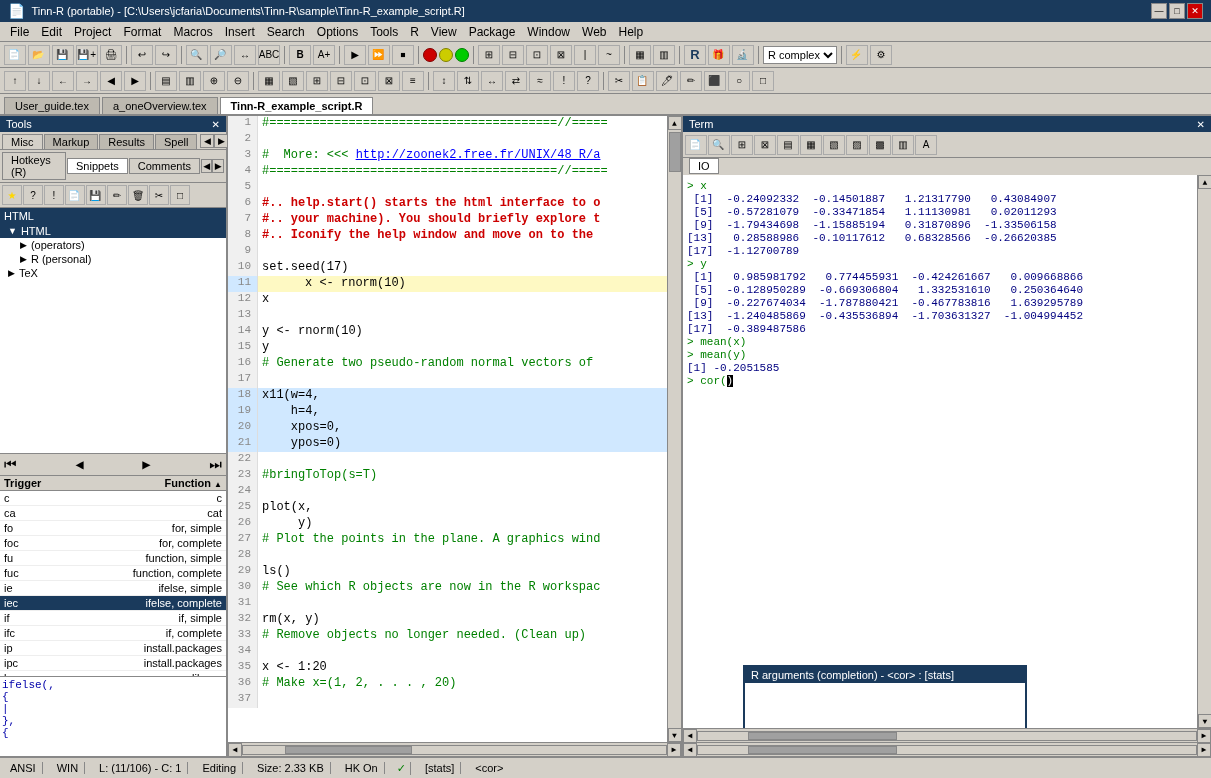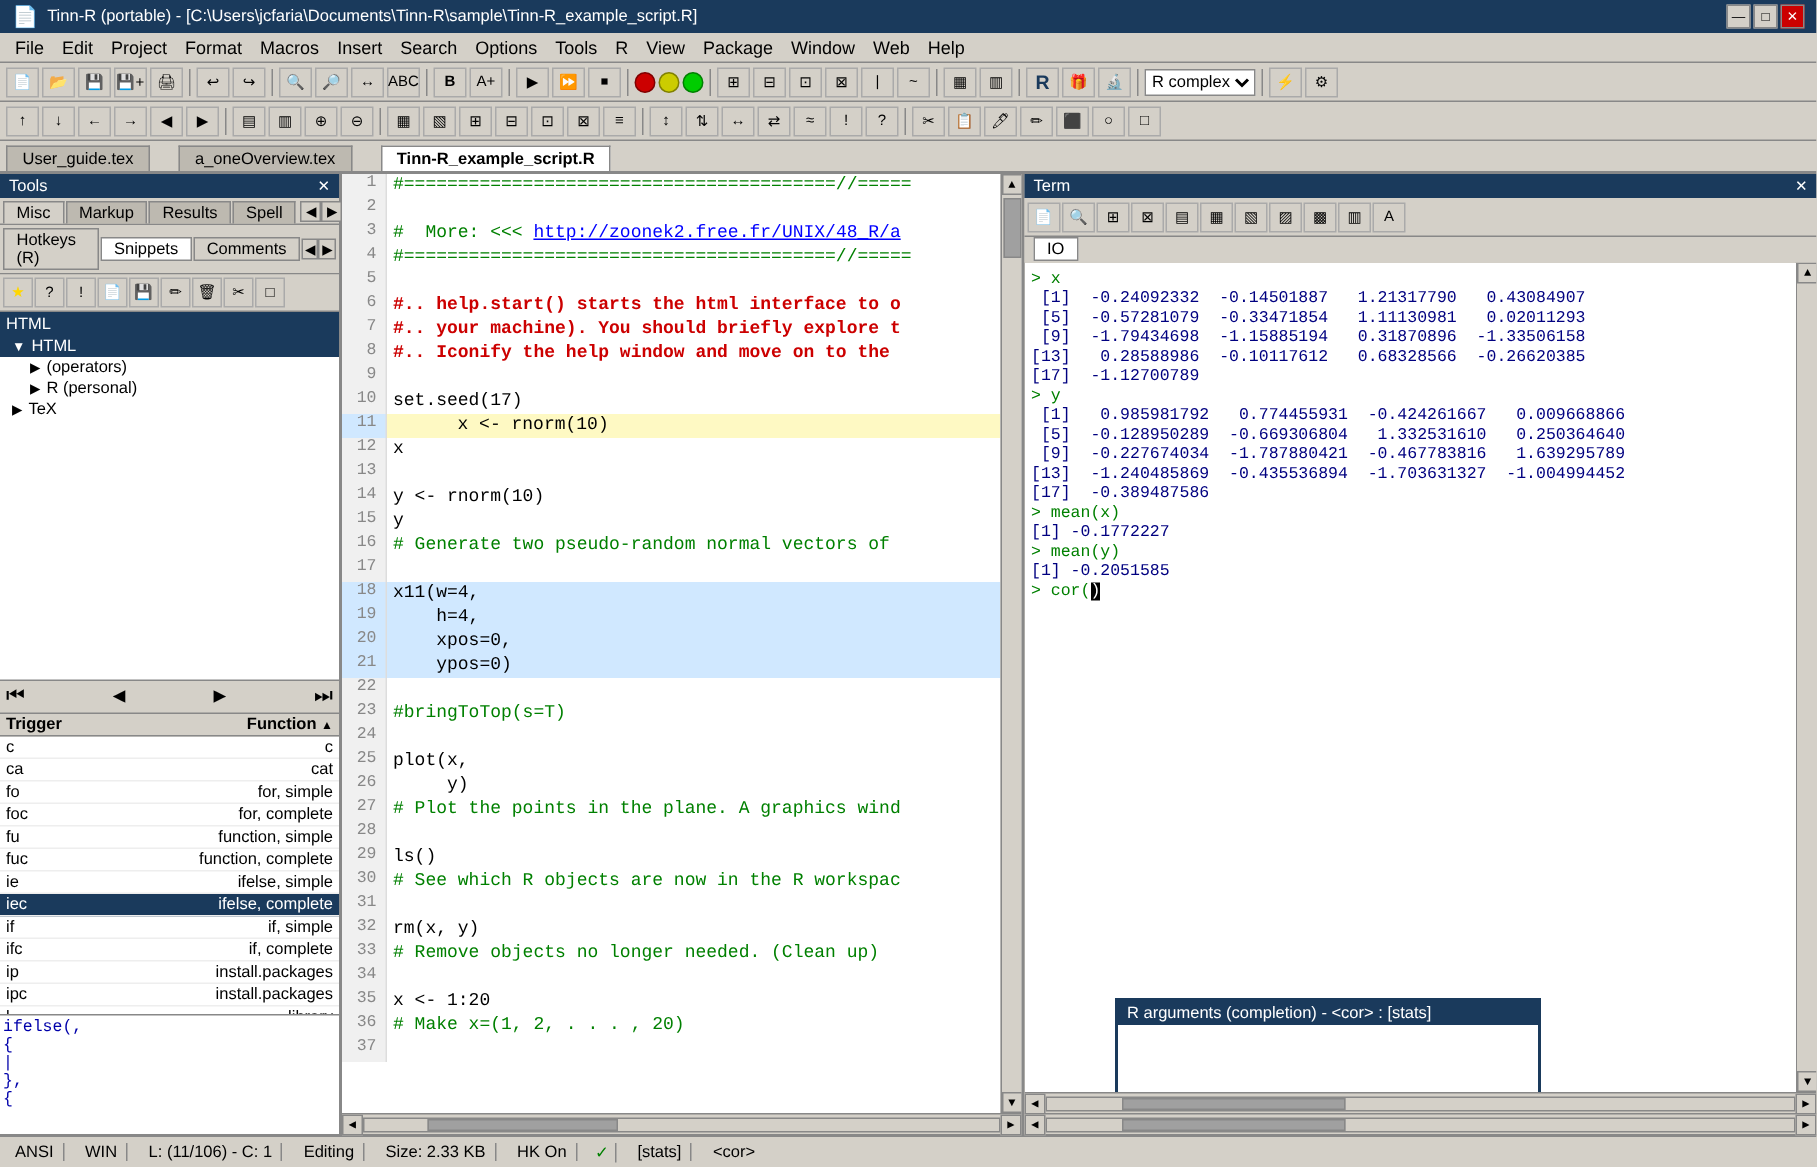--- a/index.html
+++ b/index.html
@@ -16,21 +16,21 @@
     
     
     #toolbar1 { background: #d4d0c8; height: 26px; display: flex; align-items: center; padding: 2px 4px; border-bottom: 1px solid #888; gap: 2px; }
     #toolbar2 { background: #d4d0c8; height: 26px; display: flex; align-items: center; padding: 2px 4px; border-bottom: 1px solid #888; gap: 2px; }
     .tb-btn { width: 22px; height: 20px; background: #d4d0c8; border: 1px solid #aaa; cursor: pointer; display: flex; align-items: center; justify-content: center; font-size: 10px; }
     .tb-separator { width: 1px; height: 18px; background: #888; margin: 0 2px; }
     .tb-select { height: 18px; font-size: 11px; background: white; border: 1px solid #888; }
     
     
     #tabbar { background: #d4d0c8; height: 22px; display: flex; align-items: flex-end; padding: 0 4px; border-bottom: 2px solid #888; }
-    .tab { padding: 2px 10px; background: #bdb9b0; border: 1px solid #888; border-bottom: none; cursor: pointer; font-family: Arial, sans-serif; font-size: 11px; margin-right: 19px; }
+    .tab { padding: 2px 10px; background: #bdb9b0; border: 1px solid #888; border-bottom: none; cursor: pointer; font-family: Arial, sans-serif; font-size: 11px; margin-right: 2px; }
     .tab.active { background: white; font-weight: bold; }
     
     
     #main { display: flex; height: calc(778px - 22px - 20px - 26px - 26px - 22px - 22px); }
     
     
     #left-panel { width: 228px; display: flex; flex-direction: column; border-right: 2px solid #888; background: #d4d0c8; }
     
     
     #tools-header { background: #1a3a5c; color: white; padding: 2px 6px; font-family: Arial, sans-serif; font-size: 11px; display: flex; justify-content: space-between; align-items: center; }
@@ -592,21 +592,20 @@
         <div class="term-line term-output">[17]  -1.12700789</div>
         <div class="term-line"></div>
         <div class="term-line term-prompt">&gt; y</div>
         <div class="term-line term-output"> [1]   0.985981792   0.774455931  -0.424261667   0.009668866</div>
         <div class="term-line term-output"> [5]  -0.128950289  -0.669306804   1.332531610   0.250364640</div>
         <div class="term-line term-output"> [9]  -0.227674034  -1.787880421  -0.467783816   1.639295789</div>
         <div class="term-line term-output">[13]  -1.240485869  -0.435536894  -1.703631327  -1.004994452</div>
         <div class="term-line term-output">[17]  -0.389487586</div>
         <div class="term-line"></div>
         <div class="term-line term-prompt">&gt; mean(x)</div>
-        <div class="term-line term-output">[1] -0.1772227</div>
         <div class="term-line"></div>
         <div class="term-line term-prompt">&gt; mean(y)</div>
         <div class="term-line term-output">[1] -0.2051585</div>
         <div class="term-line"></div>
         <div class="term-line"><span class="term-prompt">&gt; cor(</span><span style="background:#000;color:white;">)</span></div>
 
         <div id="completion-popup" style="top:490px;left:60px;">
           <div id="completion-header">
             <span>R arguments (completion) - &lt;cor&gt; : [stats]</span>
           </div>

